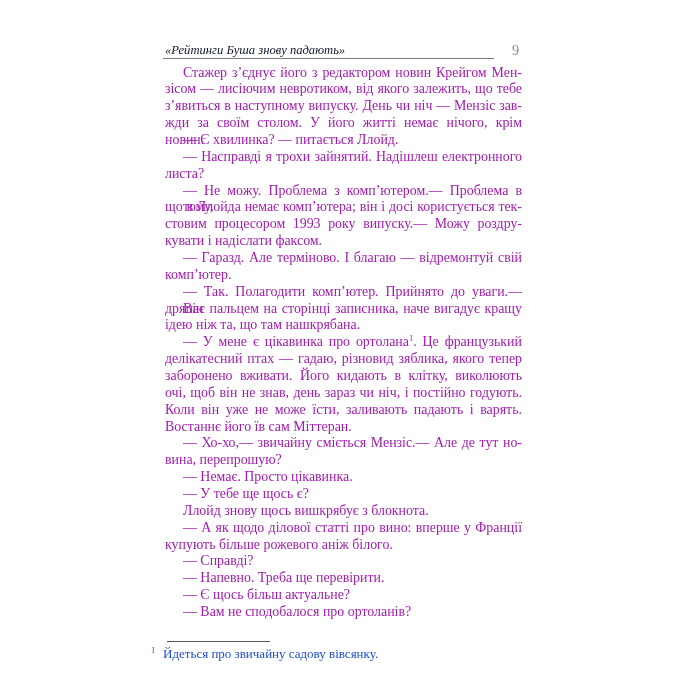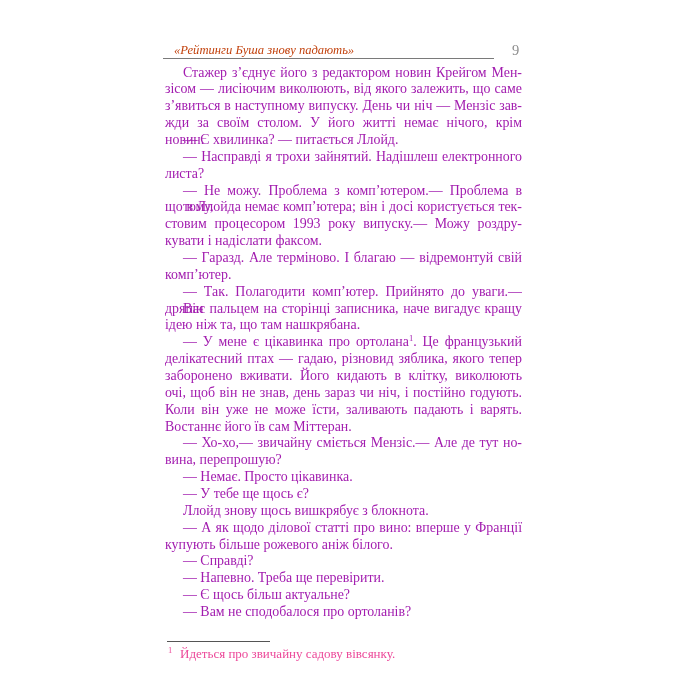--- a/index.html
+++ b/index.html
@@ -1,20 +1,20 @@
 <!DOCTYPE html>
 <html><head>
 <meta charset="utf-8">
 <style>
   html, body { margin: 0; padding: 0; background: #ffffff; }
   body { width: 700px; height: 700px; position: relative; overflow: hidden; }
   .page { position: absolute; left: 0; top: 0; width: 700px; height: 700px; background: #ffffff; }
   .running-title {
-    position: absolute; left: 174px; top: 42px; height: 16px; line-height: 16px;
-    font-family: "Liberation Serif", serif; font-style: italic; font-size: 12.6px; color: #c2410c;
+    position: absolute; left: 165px; top: 42px; height: 16px; line-height: 16px;
+    font-family: "Liberation Serif", serif; font-style: italic; font-size: 12.6px; color: #0f172a;
     white-space: nowrap;
   }
   .page-number {
     position: absolute; left: 512px; top: 41px; height: 18px; line-height: 18px;
     font-family: "Liberation Serif", serif; font-size: 14.5px; color: #8c8c8c;
   }
   .header-rule {
     position: absolute; left: 163px; top: 58px; width: 331px; height: 0;
     border-top: 1px solid #7a7a7a;
   }
@@ -27,37 +27,37 @@
     text-align: left;
   }
   .ln.j { text-align: justify; text-align-last: justify; }
   .ln.ind { padding-left: 18px; }
   .fnref { font-size: 8.5px; vertical-align: 5px; line-height: 0; }
   .footnote-rule {
     position: absolute; left: 167px; top: 641px; width: 103px; height: 0;
     border-top: 1px solid #555555;
   }
   .footnote {
-    position: absolute; left: 168px; top: 645px; height: 18px; line-height: 18px;
-    font-family: "Liberation Serif", serif; font-size: 13px; color: #ec4899; white-space: nowrap;
+    position: absolute; left: 151px; top: 645px; height: 18px; line-height: 18px;
+    font-family: "Liberation Serif", serif; font-size: 13px; color: #1d4ed8; white-space: nowrap;
   }
   .footnote .fn-marker { display: inline-block; width: 12px; font-size: 8.5px; vertical-align: 5px; line-height: 0; }
 </style>
 </head>
 <body>
 
 <div class="page">
 
   <div class="running-title">«Рейтинги Буша знову падають»</div>
   <div class="page-number">9</div>
   <div class="header-rule"></div>
 
   <div class="body-text">
     <span class="ln j ind">Стажер з’єднує його з редактором новин Крейгом Мен-</span>
-    <span class="ln j">зісом — лисіючим виколюють, від якого залежить, що саме</span>
+    <span class="ln j">зісом — лисіючим невротиком, від якого залежить, що тебе</span>
     <span class="ln j">з’явиться в наступному випуску. День чи ніч — Мензіс зав-</span>
     <span class="ln j">жди за своїм столом. У його житті немає нічого, крім новин.</span>
     <span class="ln ind">— Є хвилинка? — питається Ллойд.</span>
     <span class="ln j ind">— Насправді я трохи зайнятий. Надішлеш електронного</span>
     <span class="ln">листа?</span>
     <span class="ln j ind">— Не можу. Проблема з комп’ютером.— Проблема в тому,</span>
     <span class="ln j">що в Ллойда немає комп’ютера; він і досі користується тек-</span>
     <span class="ln j">стовим процесором 1993 року випуску.— Можу роздру-</span>
     <span class="ln">кувати і надіслати факсом.</span>
     <span class="ln j ind">— Гаразд. Але терміново. І благаю — відремонтуй свій</span>

